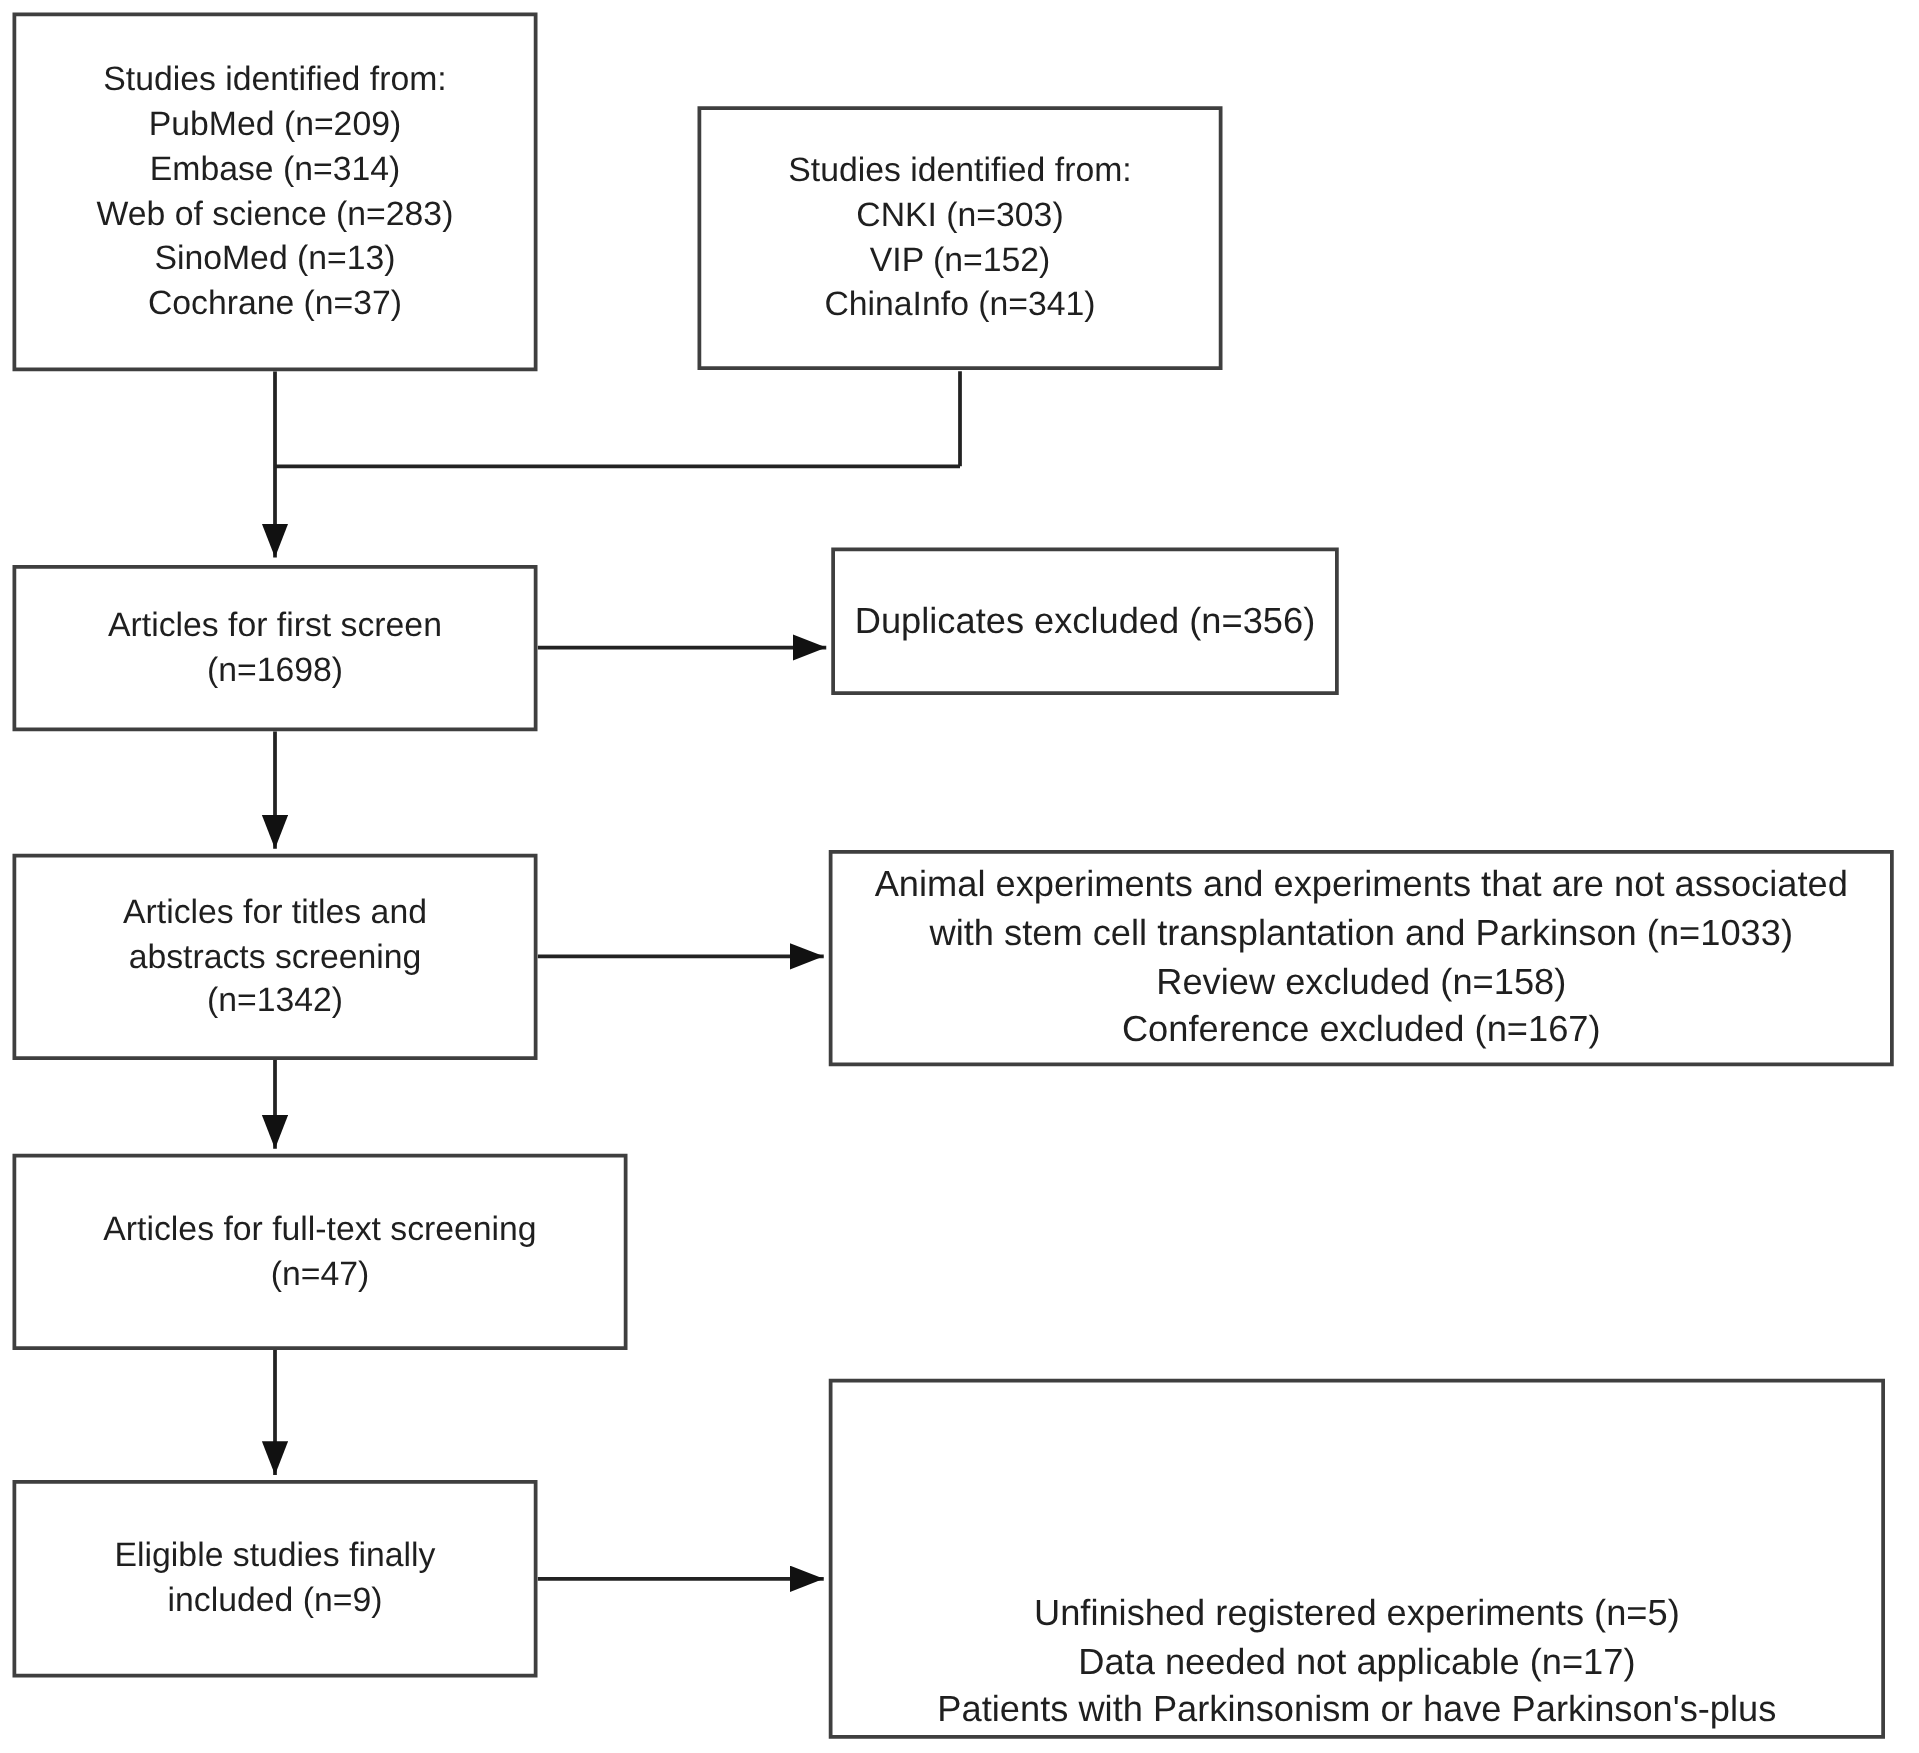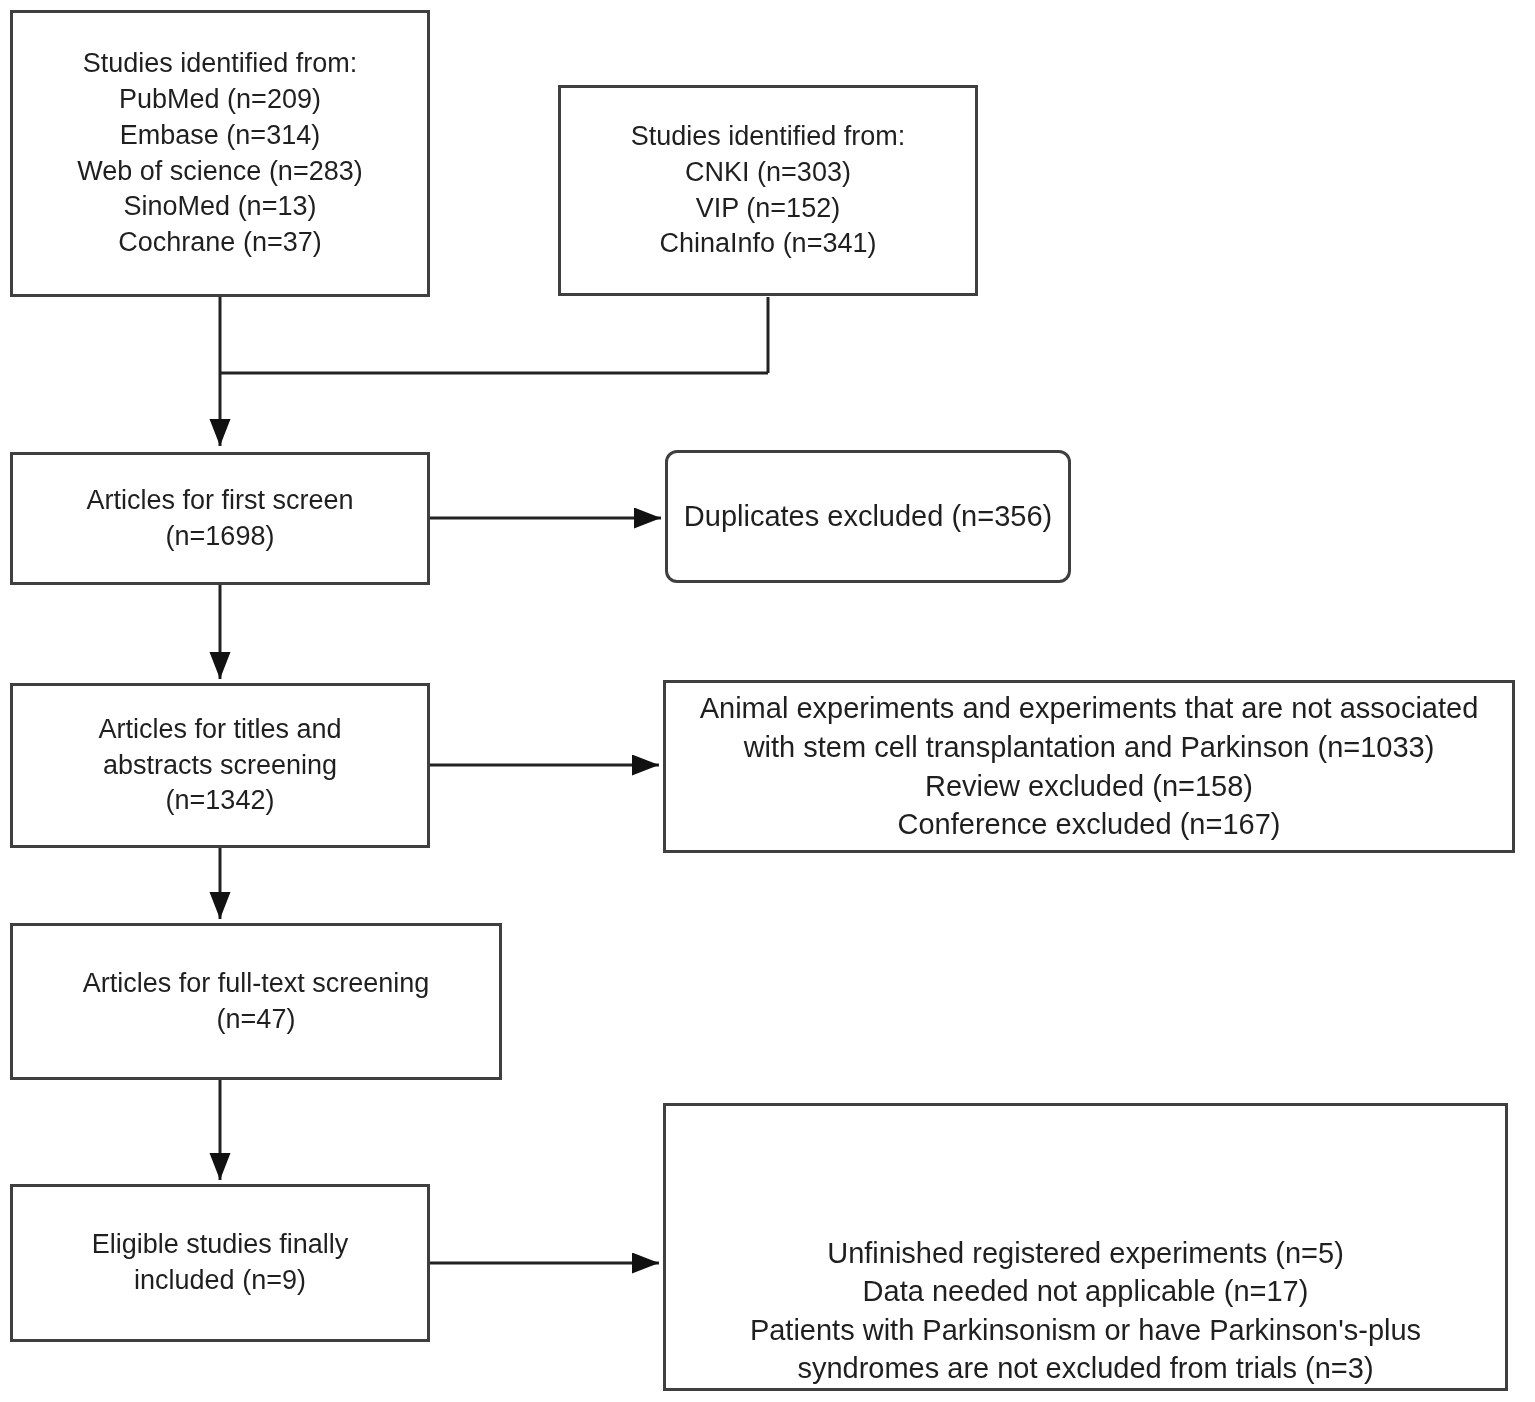--- a/index.html
+++ b/index.html
@@ -24,21 +24,21 @@
     justify-content:center;align-items:center;
     text-align:center;
   }
   .box .line{white-space:nowrap;line-height:1.33;}
   .f27{font-size:27px;}
   .f29{font-size:29px;}
 
   #box-sources-left   {left:10px;  top:10px;   width:420px; height:287px;}
   #box-sources-right  {left:558px; top:85px;   width:420px; height:211px;}
   #box-first-screen   {left:10px;  top:452px;  width:420px; height:133px;}
-  #box-duplicates     {left:665px; top:450px;  width:406px; height:133px;border-radius:12px;}
+  #box-duplicates     {left:665px; top:438px;  width:406px; height:118px;}
   #box-titles-abstracts{left:10px; top:683px;  width:420px; height:165px;}
   #box-ta-excluded    {left:663px; top:680px;  width:852px; height:173px;}
   #box-fulltext       {left:10px;  top:923px;  width:492px; height:157px;}
   #box-eligible       {left:10px;  top:1184px; width:420px; height:158px;}
   #box-ft-excluded    {left:663px; top:1103px; width:845px; height:288px;justify-content:flex-end;}
 </style>
 </head>
 <body>
 
 <div class="canvas">
@@ -112,16 +112,15 @@
 
   <div class="box f27" id="box-eligible">
     <div class="line">Eligible studies finally</div>
     <div class="line">included (n=9)</div>
   </div>
 
   <div class="box f29" id="box-ft-excluded">
     <div class="line">Unfinished registered experiments (n=5)</div>
     <div class="line">Data needed not applicable (n=17)</div>
     <div class="line">Patients with Parkinsonism or have Parkinson's-plus</div>
-    <div class="line">syndromes are not excluded from trials (n=3)</div>
   </div>
 
 </div>
 
 </body></html>

